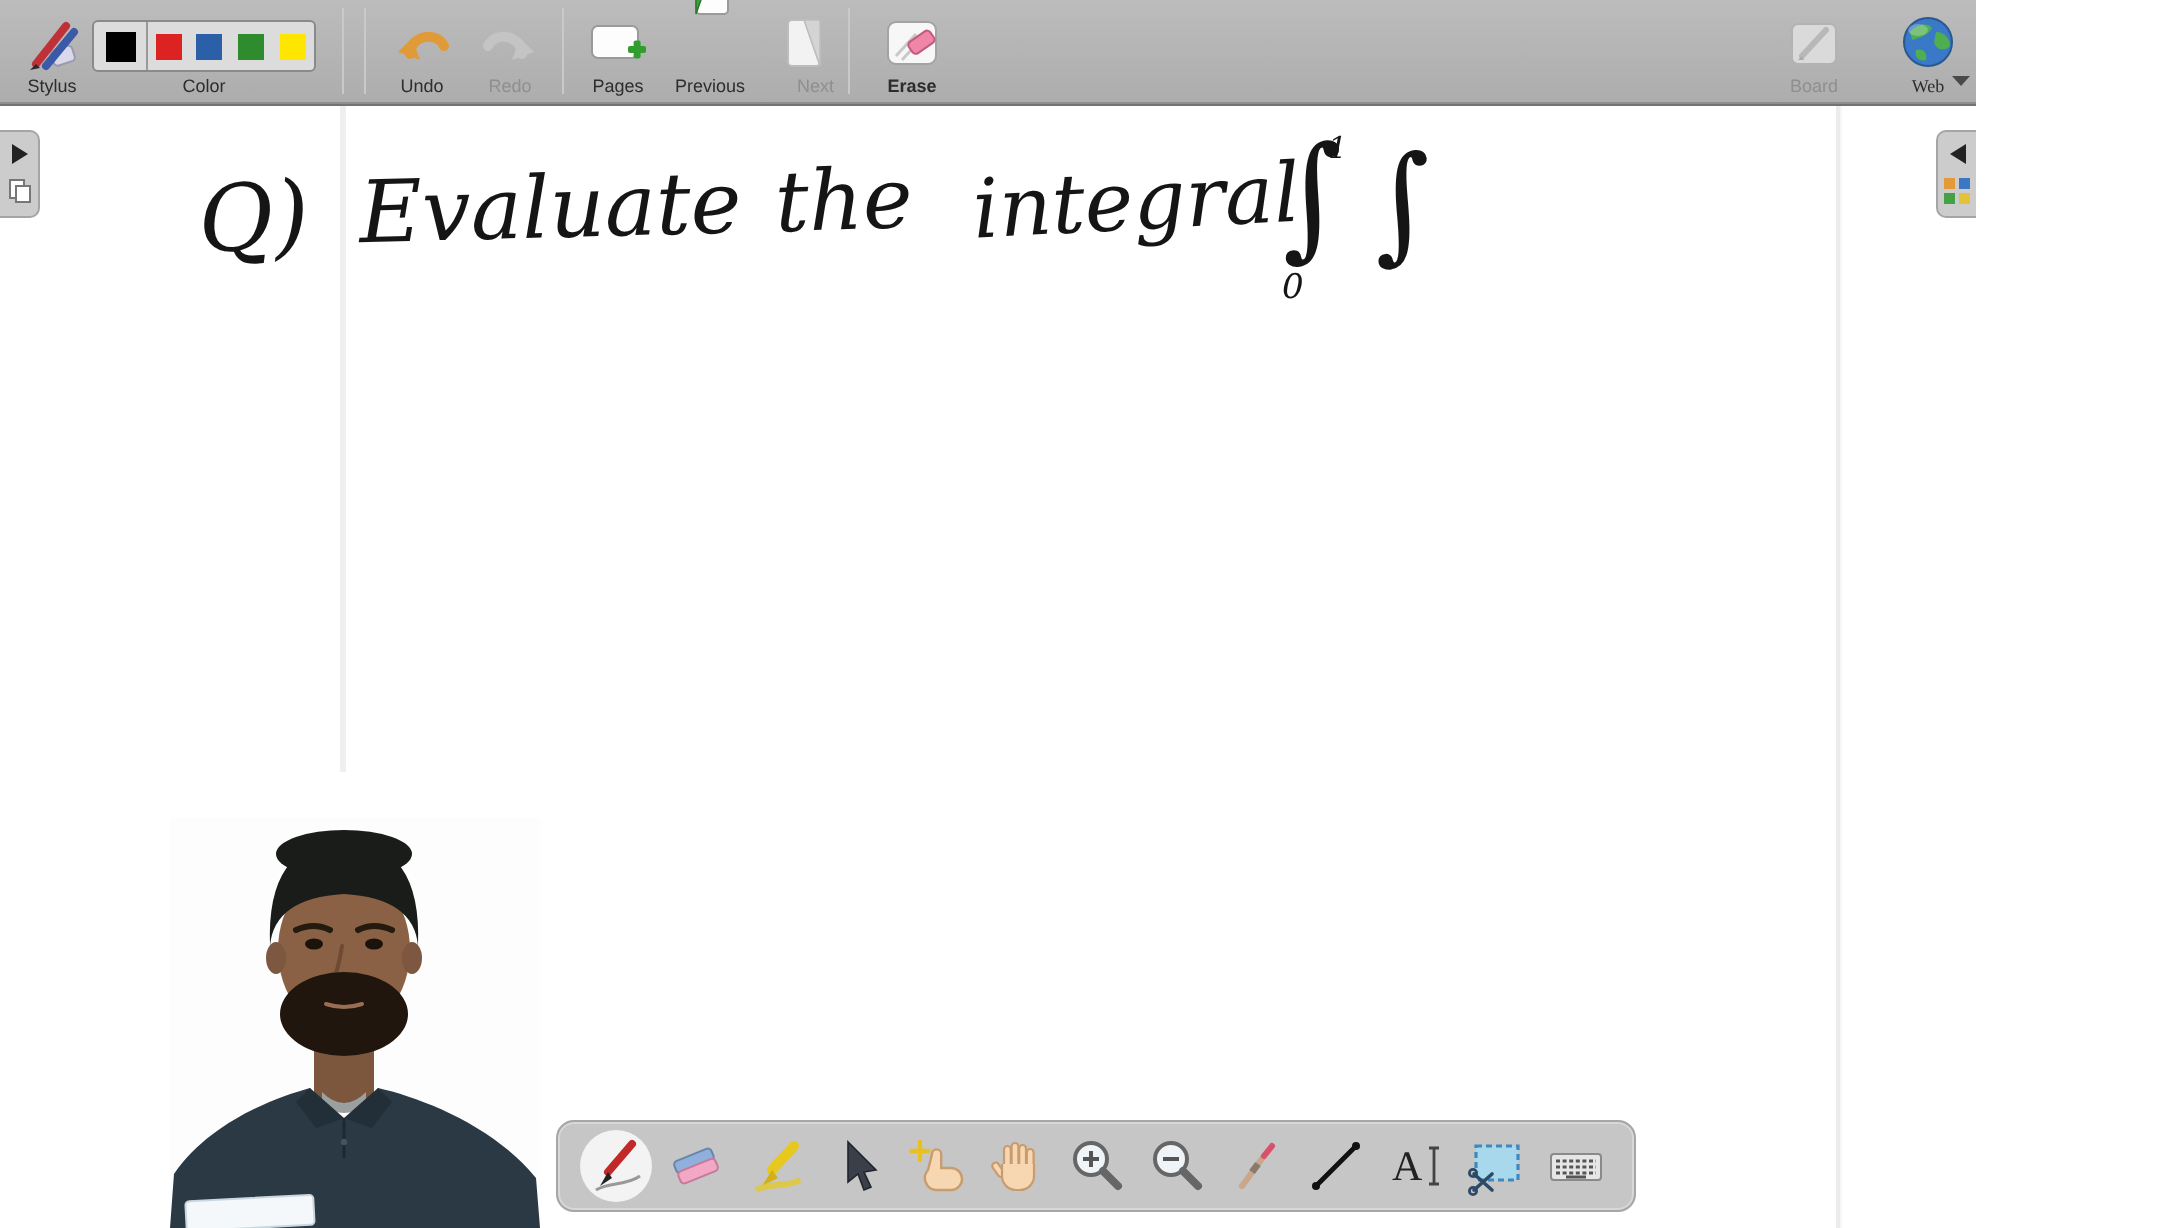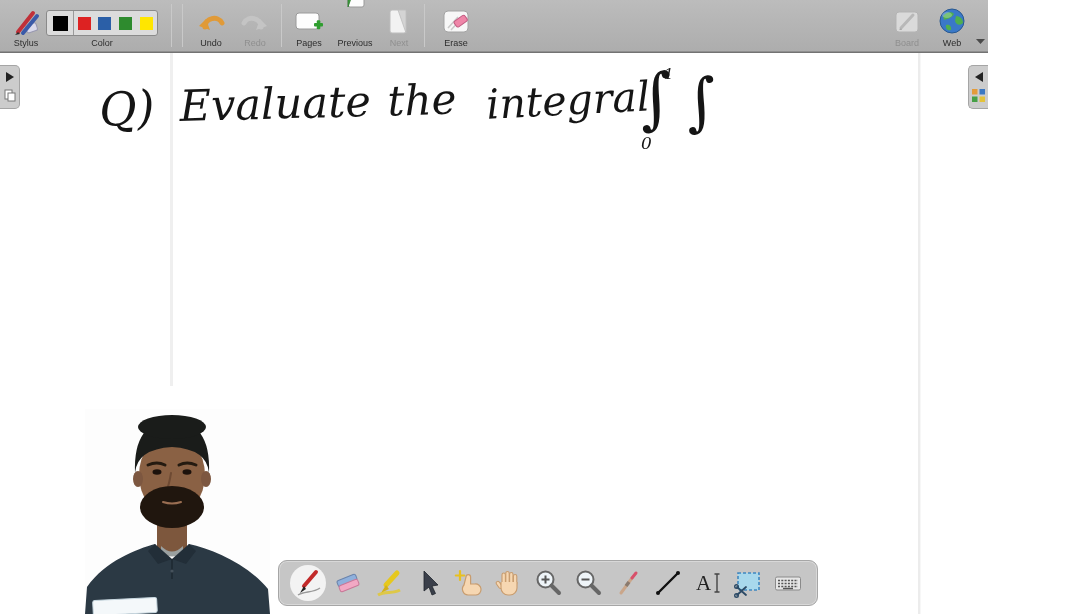--- a/index.html
+++ b/index.html
@@ -4,21 +4,21 @@
 <style>
   * { margin:0; padding:0; box-sizing:border-box; }
   html,body { width:1092px; height:614px; font-family:"Liberation Sans", sans-serif; }
   .app { position:relative; width:988px; height:614px; overflow:hidden; background:#737373; }
 
   
   .topbar { position:absolute; top:0; left:0; right:0; height:52px;
     background:linear-gradient(#bcbcbc,#adadad); border-bottom:1px solid #8f8f8f;
     display:flex; align-items:stretch; }
   .tb-left { display:flex; align-items:stretch; padding-left:4px; }
-  .tb-right { margin-left:auto; display:flex; align-items:stretch; padding-right:16px; gap:2px; }
+  .tb-right { margin-left:auto; display:flex; align-items:stretch; padding-right:4px; gap:14px; }
   .tb-btn { display:flex; flex-direction:column; align-items:center; justify-content:flex-end;
     padding:2px 2px 3px; cursor:pointer; }
   .tb-ico { height:32px; display:flex; align-items:center; justify-content:center; }
   .tb-lbl { font-size:9px; color:#2d2d2d; white-space:nowrap; line-height:10px; }
   .tb-btn.disabled .tb-lbl { color:#8f8f8f; }
   .tb-sep { width:1px; background:#989898; border-right:1px solid #c9c9c9; margin:4px 5px 4px 5px; }
   .tb-grp { display:flex; flex-direction:column; align-items:center; justify-content:flex-end; padding-bottom:3px; }
   .grp-box { height:26px; background:#dcdcdc; border:1px solid #8a8a8a; border-radius:3px;
     display:flex; align-items:center; margin-bottom:2px; overflow:hidden; }
   .grp-cell { height:100%; display:flex; align-items:center; justify-content:center; border-left:1px solid #9a9a9a; cursor:pointer; }
@@ -140,33 +140,33 @@
         <div class="tb-ico">
           <svg width="28" height="28" viewBox="0 0 28 28">
             <rect x="7" y="2" width="16" height="23" rx="2" fill="#fdfdfd" stroke="#9a9a9a"></rect>
             <path d="M11 7 H20 M11 11 H20 M11 15 H20" stroke="#cfcfcf" stroke-width="1.5"></path>
             <polygon points="7,2 15,2 7,25" fill="#3fa03f" stroke="#2d7a2d" stroke-width="0.8"></polygon>
           </svg>
         </div>
         <div class="tb-lbl">Previous</div>
       </div>
 
-      <div class="tb-btn disabled" style="width:40px;">
+      <div class="tb-btn disabled" style="width:40px;align-items:flex-end;">
         <div class="tb-ico">
           <svg width="28" height="28" viewBox="0 0 28 28">
             <rect x="5" y="2" width="16" height="23" rx="2" fill="#f2f2f2" stroke="#bdbdbd"></rect>
             <polygon points="21,2 13,2 21,25" fill="#d4d4d4" stroke="#bdbdbd" stroke-width="0.8"></polygon>
           </svg>
         </div>
         <div class="tb-lbl">Next</div>
       </div>
 
       <div class="tb-sep"></div>
 
-      <div class="tb-btn" style="width:52px;">
+      <div class="tb-btn" style="width:52px;font-weight:bold;">
         <div class="tb-ico">
           <svg width="30" height="28" viewBox="0 0 30 28">
             <rect x="3" y="3" width="24" height="21" rx="4" fill="#f7f7f7" stroke="#a3a3a3"></rect>
             <path d="M7 20 L17 9 M10 22 L20 11" stroke="#c9c9c9" stroke-width="1.5"></path>
             <rect x="13" y="10" width="13" height="7" rx="2" fill="#ef86a8" stroke="#c25a80" transform="rotate(-35 19 13)"></rect>
           </svg>
         </div>
         <div class="tb-lbl">Erase</div>
       </div>
     </div>
@@ -176,21 +176,21 @@
         <div class="tb-ico">
           <svg width="30" height="26" viewBox="0 0 30 26">
             <rect x="4" y="3" width="22" height="20" rx="3" fill="#dadada" stroke="#b3b3b3"></rect>
             <path d="M9 19 L21 6" stroke="#b8b8b8" stroke-width="3" stroke-linecap="round"></path>
             <path d="M9 19 L7 21 L10 21 Z" fill="#a8a8a8"></path>
           </svg>
         </div>
         <div class="tb-lbl">Board</div>
       </div>
 
-      <div class="tb-btn" style="width:40px;">
+      <div class="tb-btn" style="width:40px;font-family:Liberation Serif, serif;">
         <div class="tb-ico">
           <svg width="28" height="28" viewBox="0 0 28 28">
             <circle cx="14" cy="13" r="12" fill="#3a78c8" stroke="#28588f"></circle>
             <path d="M5 8 C8 4 14 3 16 6 C14 10 9 11 6 12 Z" fill="#4fae4f"></path>
             <path d="M18 8 C22 8 25 11 25 15 C22 18 18 17 17 13 Z" fill="#4fae4f"></path>
             <path d="M8 17 C11 16 14 18 13 22 C10 23 7 21 8 17 Z" fill="#4fae4f"></path>
             <ellipse cx="9" cy="7" rx="5" ry="3" fill="#ffffff" opacity="0.25"></ellipse>
           </svg>
         </div>
         <div class="tb-lbl">Web</div>

